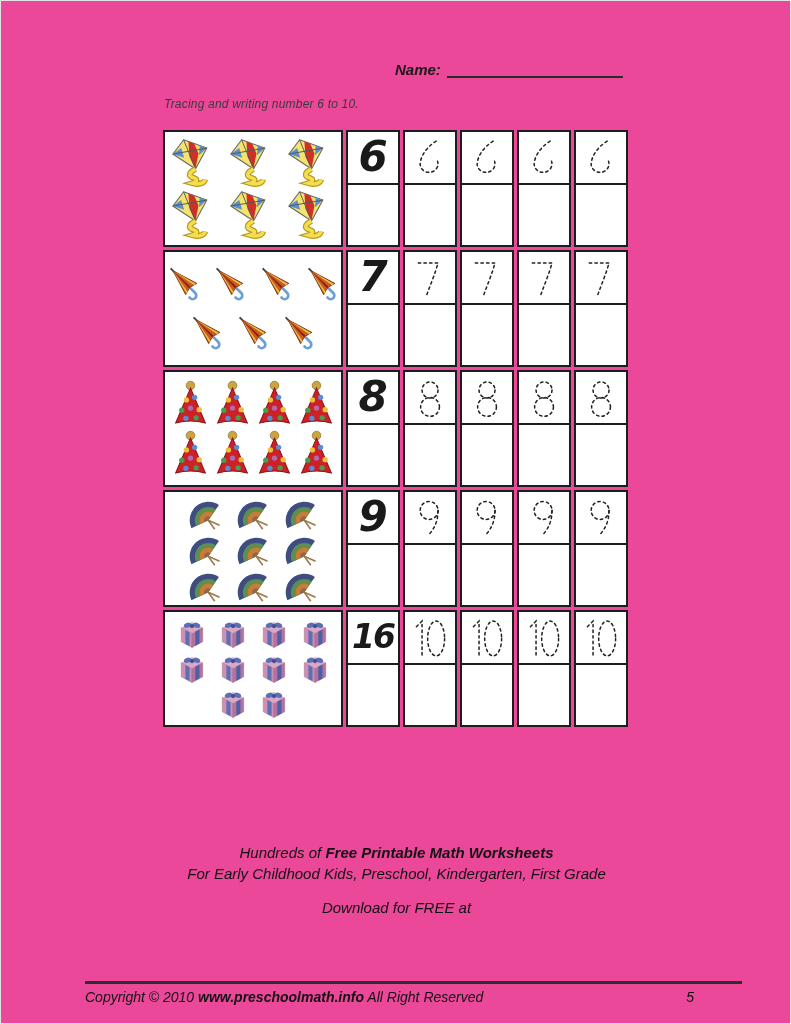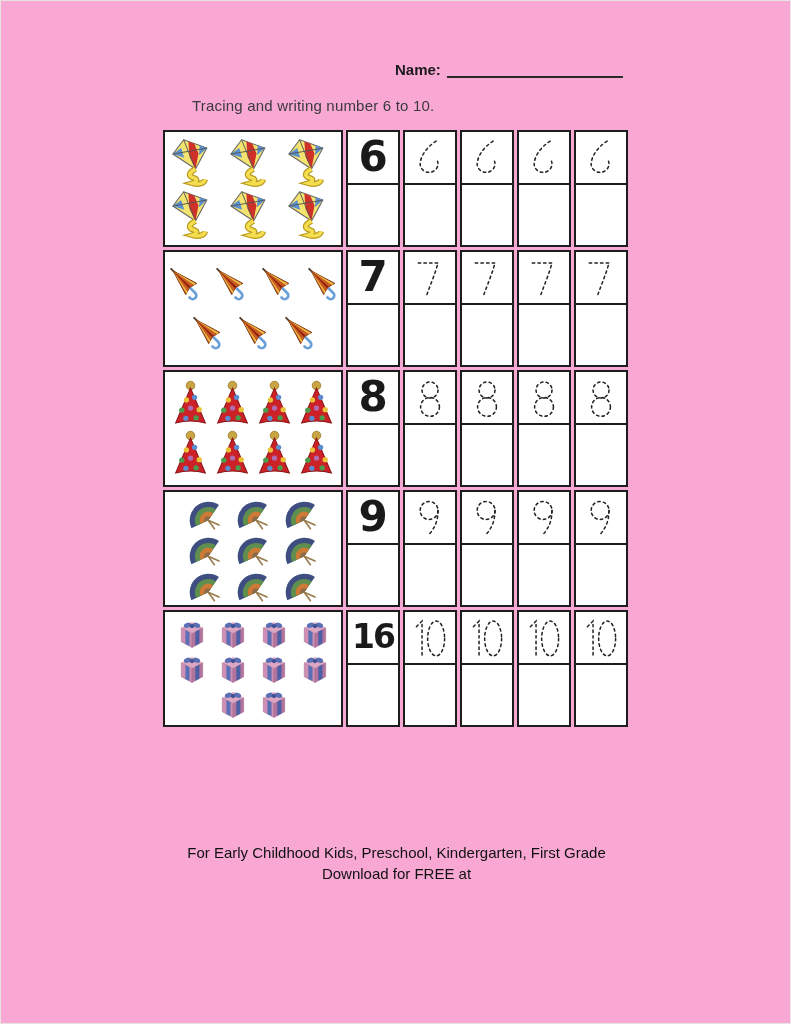--- a/index.html
+++ b/index.html
@@ -1,26 +1,26 @@
 <!DOCTYPE html>
 <html><head>
 <meta charset="utf-8">
 <style>
   html,body{margin:0;padding:0;background:#fff;}
-  .page{position:relative;width:791px;height:1024px;background:#f9a8d4;overflow:hidden;
+  .page{position:relative;width:791px;height:1024px;background:#ec4899;overflow:hidden;
         font-family:"Liberation Sans",sans-serif;color:#1a1a1a;
-        box-shadow:inset 0 0 0 1px #e3e3e3;}
+        box-shadow:inset 0 0 0 1px #e3e3e3;font-style:italic;}
 
   
   .name-block{position:absolute;left:395px;top:60px;display:flex;align-items:flex-end;gap:6px;}
   .name-label{font-size:15px;font-weight:bold;}
   .name-line{display:inline-block;width:176px;height:16px;border-bottom:2px solid #2a2a2a;}
 
   
-  .title{position:absolute;left:164px;top:97px;font-size:15px;color:#3a3a3c;letter-spacing:.2px;margin-left:28px;}
+  .title{position:absolute;left:164px;top:97px;font-size:12px;color:#3a3a3c;letter-spacing:.2px;}
 
   
   .worksheet{position:absolute;left:163px;top:130px;display:flex;flex-direction:column;gap:3px;}
   .ws-row{display:flex;gap:3px;height:117px;}
   .pic-cell{width:180px;box-sizing:border-box;border:2px solid #1d1d1d;background:#fff;
             display:flex;flex-direction:column;justify-content:center;align-items:center;gap:2px;}
   .icon-row{display:flex;justify-content:center;align-items:center;}
   .num-col{width:54px;box-sizing:border-box;border:2px solid #1d1d1d;background:#fff;
            display:flex;flex-direction:column;}
   .num-top{height:53px;box-sizing:border-box;border-bottom:2px solid #1d1d1d;
@@ -35,21 +35,21 @@
   .row-6 .icon{width:55px;height:50px;} .row-6 .icon-row{gap:3px;}
   .row-7 .icon{width:45px;height:47px;} .row-7 .icon-row{gap:1px;}
   .row-8 .icon{width:41px;height:48px;} .row-8 .icon-row{gap:1px;}
   .row-9 .icon{width:46px;height:34px;} .row-9 .icon-row{gap:2px;}
   .row-10 .icon{width:38px;height:33px;} .row-10 .icon-row{gap:3px;}
 
   
   .footer{position:absolute;left:163px;top:843px;width:467px;text-align:center;
           font-size:15px;line-height:1.38;color:#111;}
   .footer b{font-weight:bold;}
-  .footer .dl{margin-top:0;}
+  .footer .dl{margin-top:14px;}
   .footer .url{font-size:17.5px;font-weight:bold;}
 
   
   .bottom-bar{position:absolute;left:85px;top:981px;width:657px;border-top:3px solid #2e2e2e;
               padding-top:5px;display:flex;justify-content:space-between;font-size:14px;color:#111;}
   .bottom-bar b{font-weight:bold;}
   .bottom-bar .pagenum{margin-right:48px;}
 </style>
 </head>
 <body>
@@ -479,18 +479,23 @@
               <path d="M10,13 L16,7 L16,44"></path>
               <ellipse cx="31" cy="25.5" rx="9" ry="18.5"></ellipse>
             </svg>
           </div>
           <div class="num-bottom"></div>
         </div>
       </div>
     </div>
 
   <div class="footer">
+    <div><span>Hundreds of </span><b>Free Printable Math Worksheets</b></div>
     <div>For Early Childhood Kids, Preschool, Kindergarten, First Grade</div>
     <div class="dl">Download for FREE at</div>
   </div>
 
+  <div class="bottom-bar">
+    <div><span>Copyright © 2010 </span><b>www.preschoolmath.info</b><span> All Right Reserved</span></div>
+    <div class="pagenum">5</div>
+  </div>
 
 </div>
 
 </body></html>

